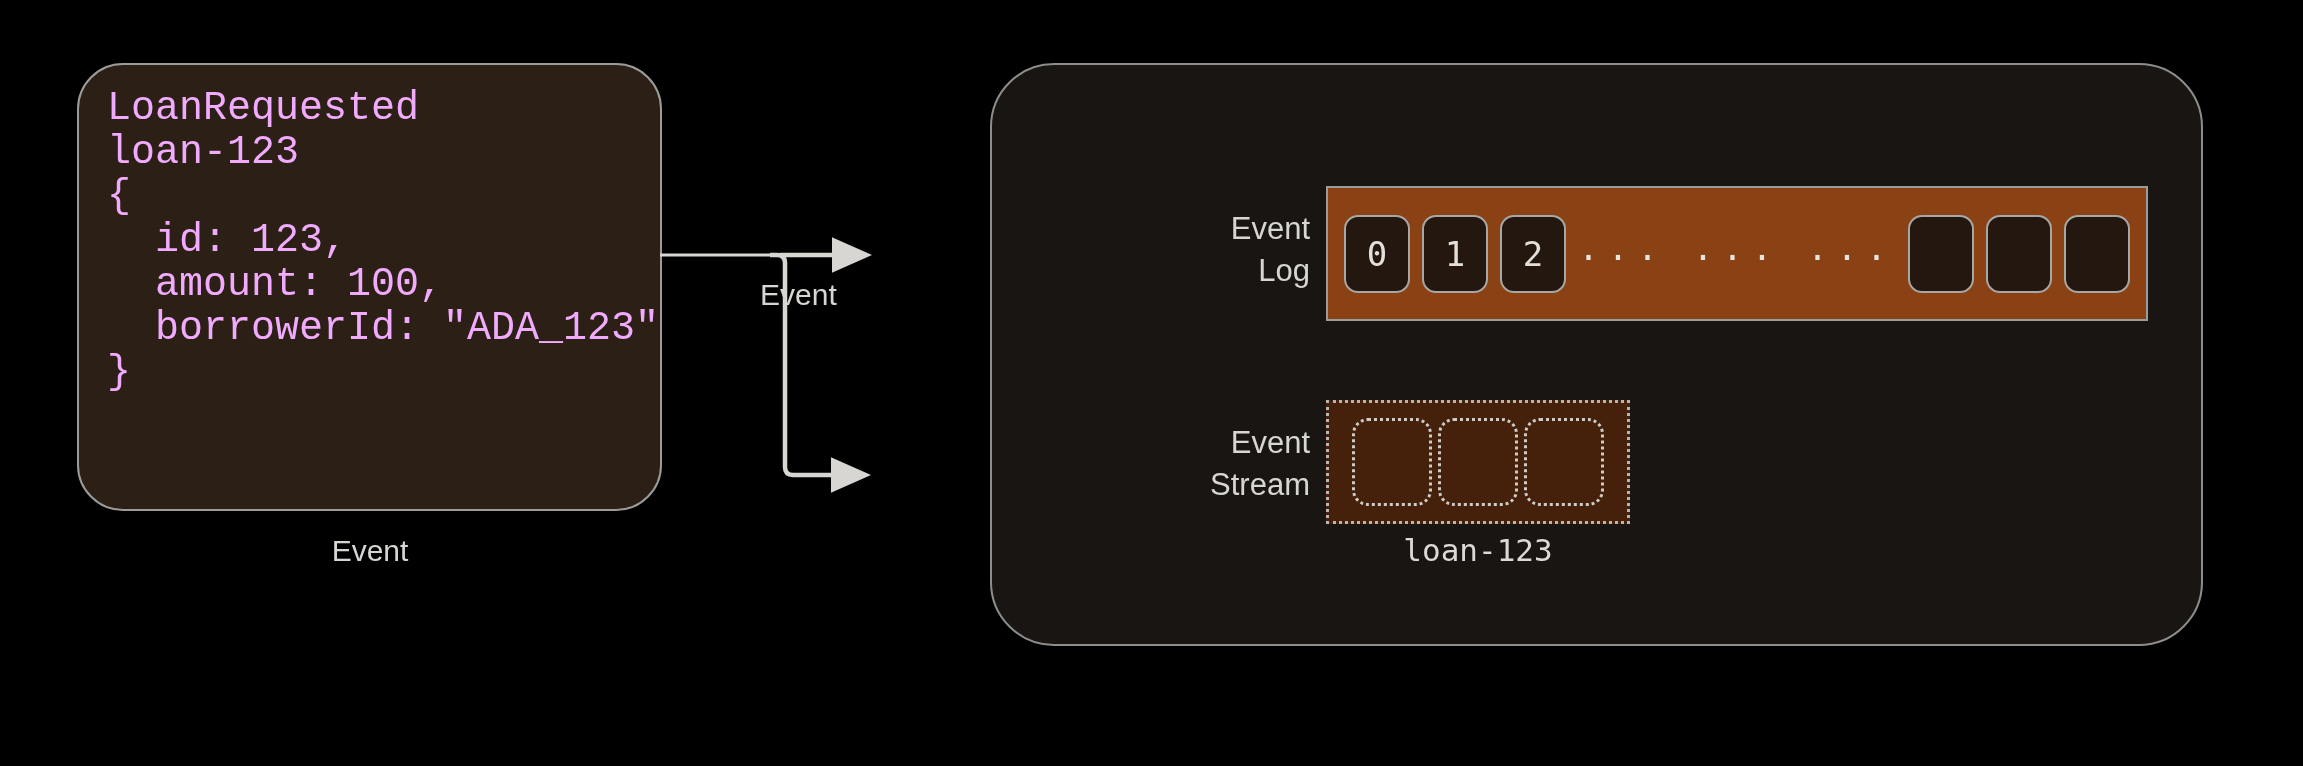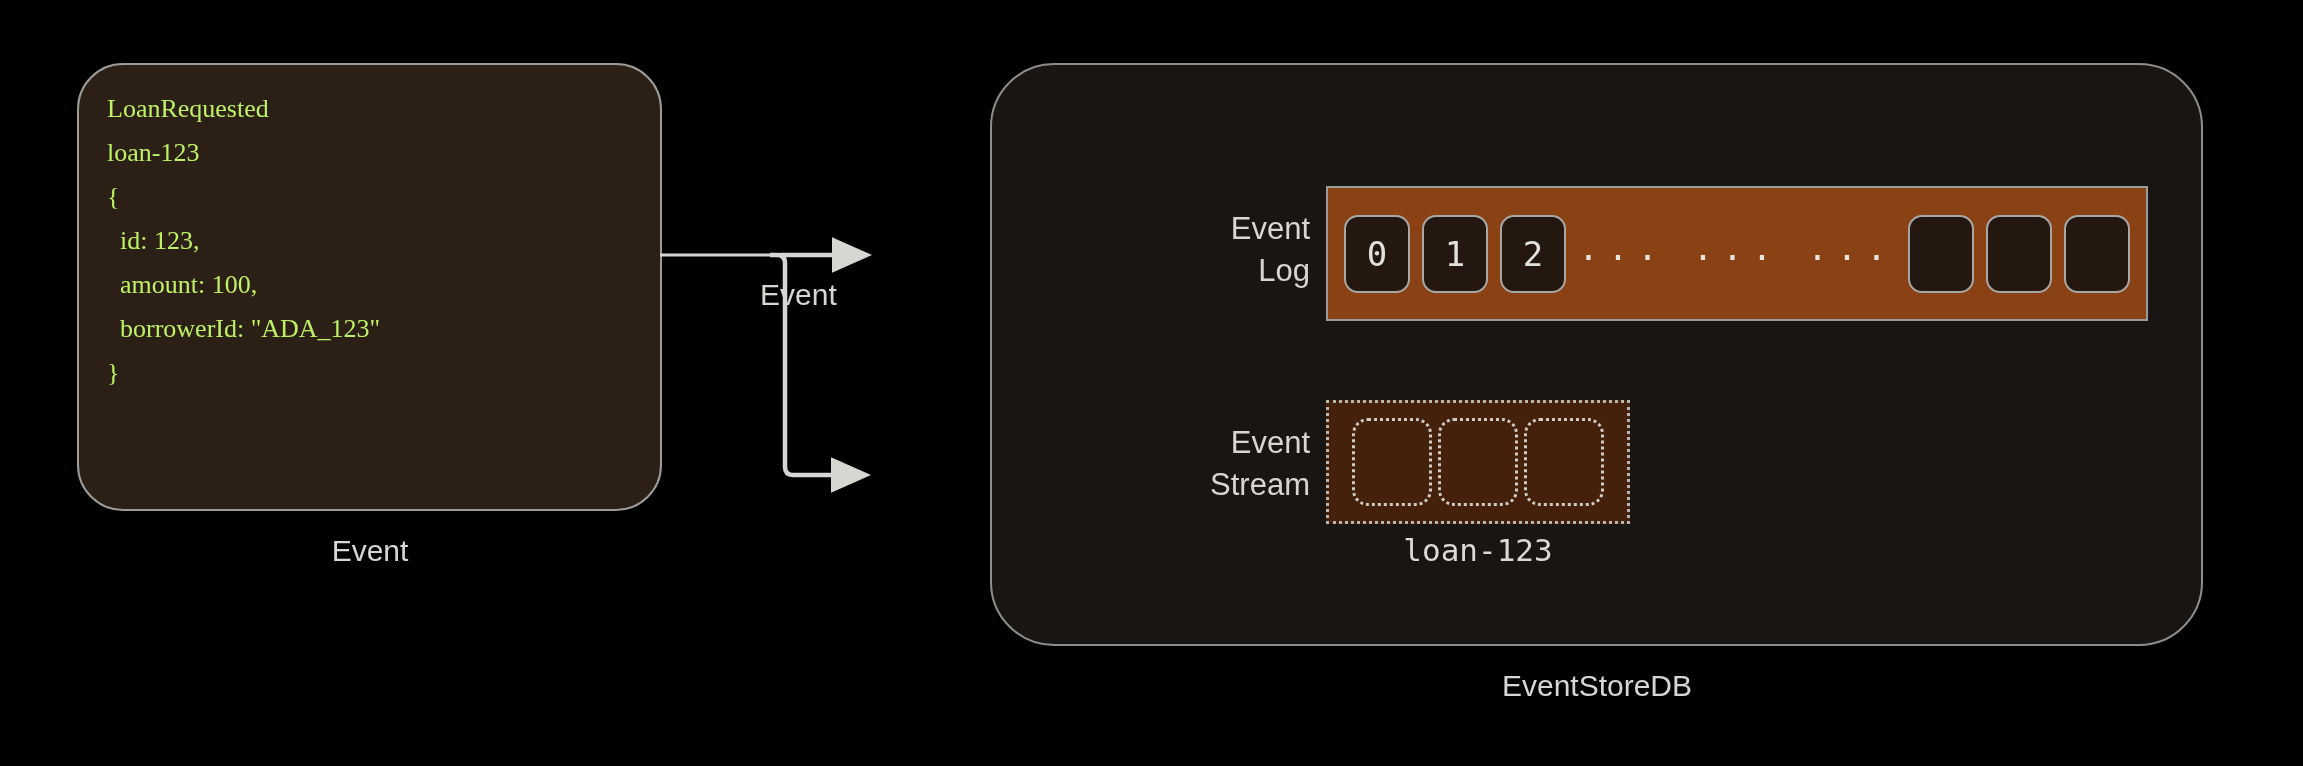--- a/index.html
+++ b/index.html
@@ -31,24 +31,24 @@
     background: #2b1f16;
     border: 2px solid #9b9b99;
     border-radius: 46px;
     box-sizing: border-box;
   }
   .event-code {
     position: absolute;
     left: 28px;
     top: 22px;
     right: 12px;
-    font-family: Liberation Serif, serif;
-    font-size: 26px;
+    font-family: Liberation Mono, monospace;
+    font-size: 40px;
     line-height: 44px;
-    color: #bef264;
+    color: #f0abfc;
     white-space: pre;
     letter-spacing: 0px;
   }
 
   .caption {
     position: absolute;
     font-family: "Liberation Sans", sans-serif;
     font-size: 30px;
     color: #d8d6d3;
     white-space: nowrap;
@@ -253,15 +253,14 @@
   <div class="row-label label-event-stream">Event
 Stream</div>
 
   <div class="stream-box">
     <div class="stream-cell"></div>
     <div class="stream-cell"></div>
     <div class="stream-cell"></div>
   </div>
   <div class="stream-caption">loan-123</div>
 
-  <div class="caption caption-esdb">EventStoreDB</div>
 
 </div>
 
 </body></html>

